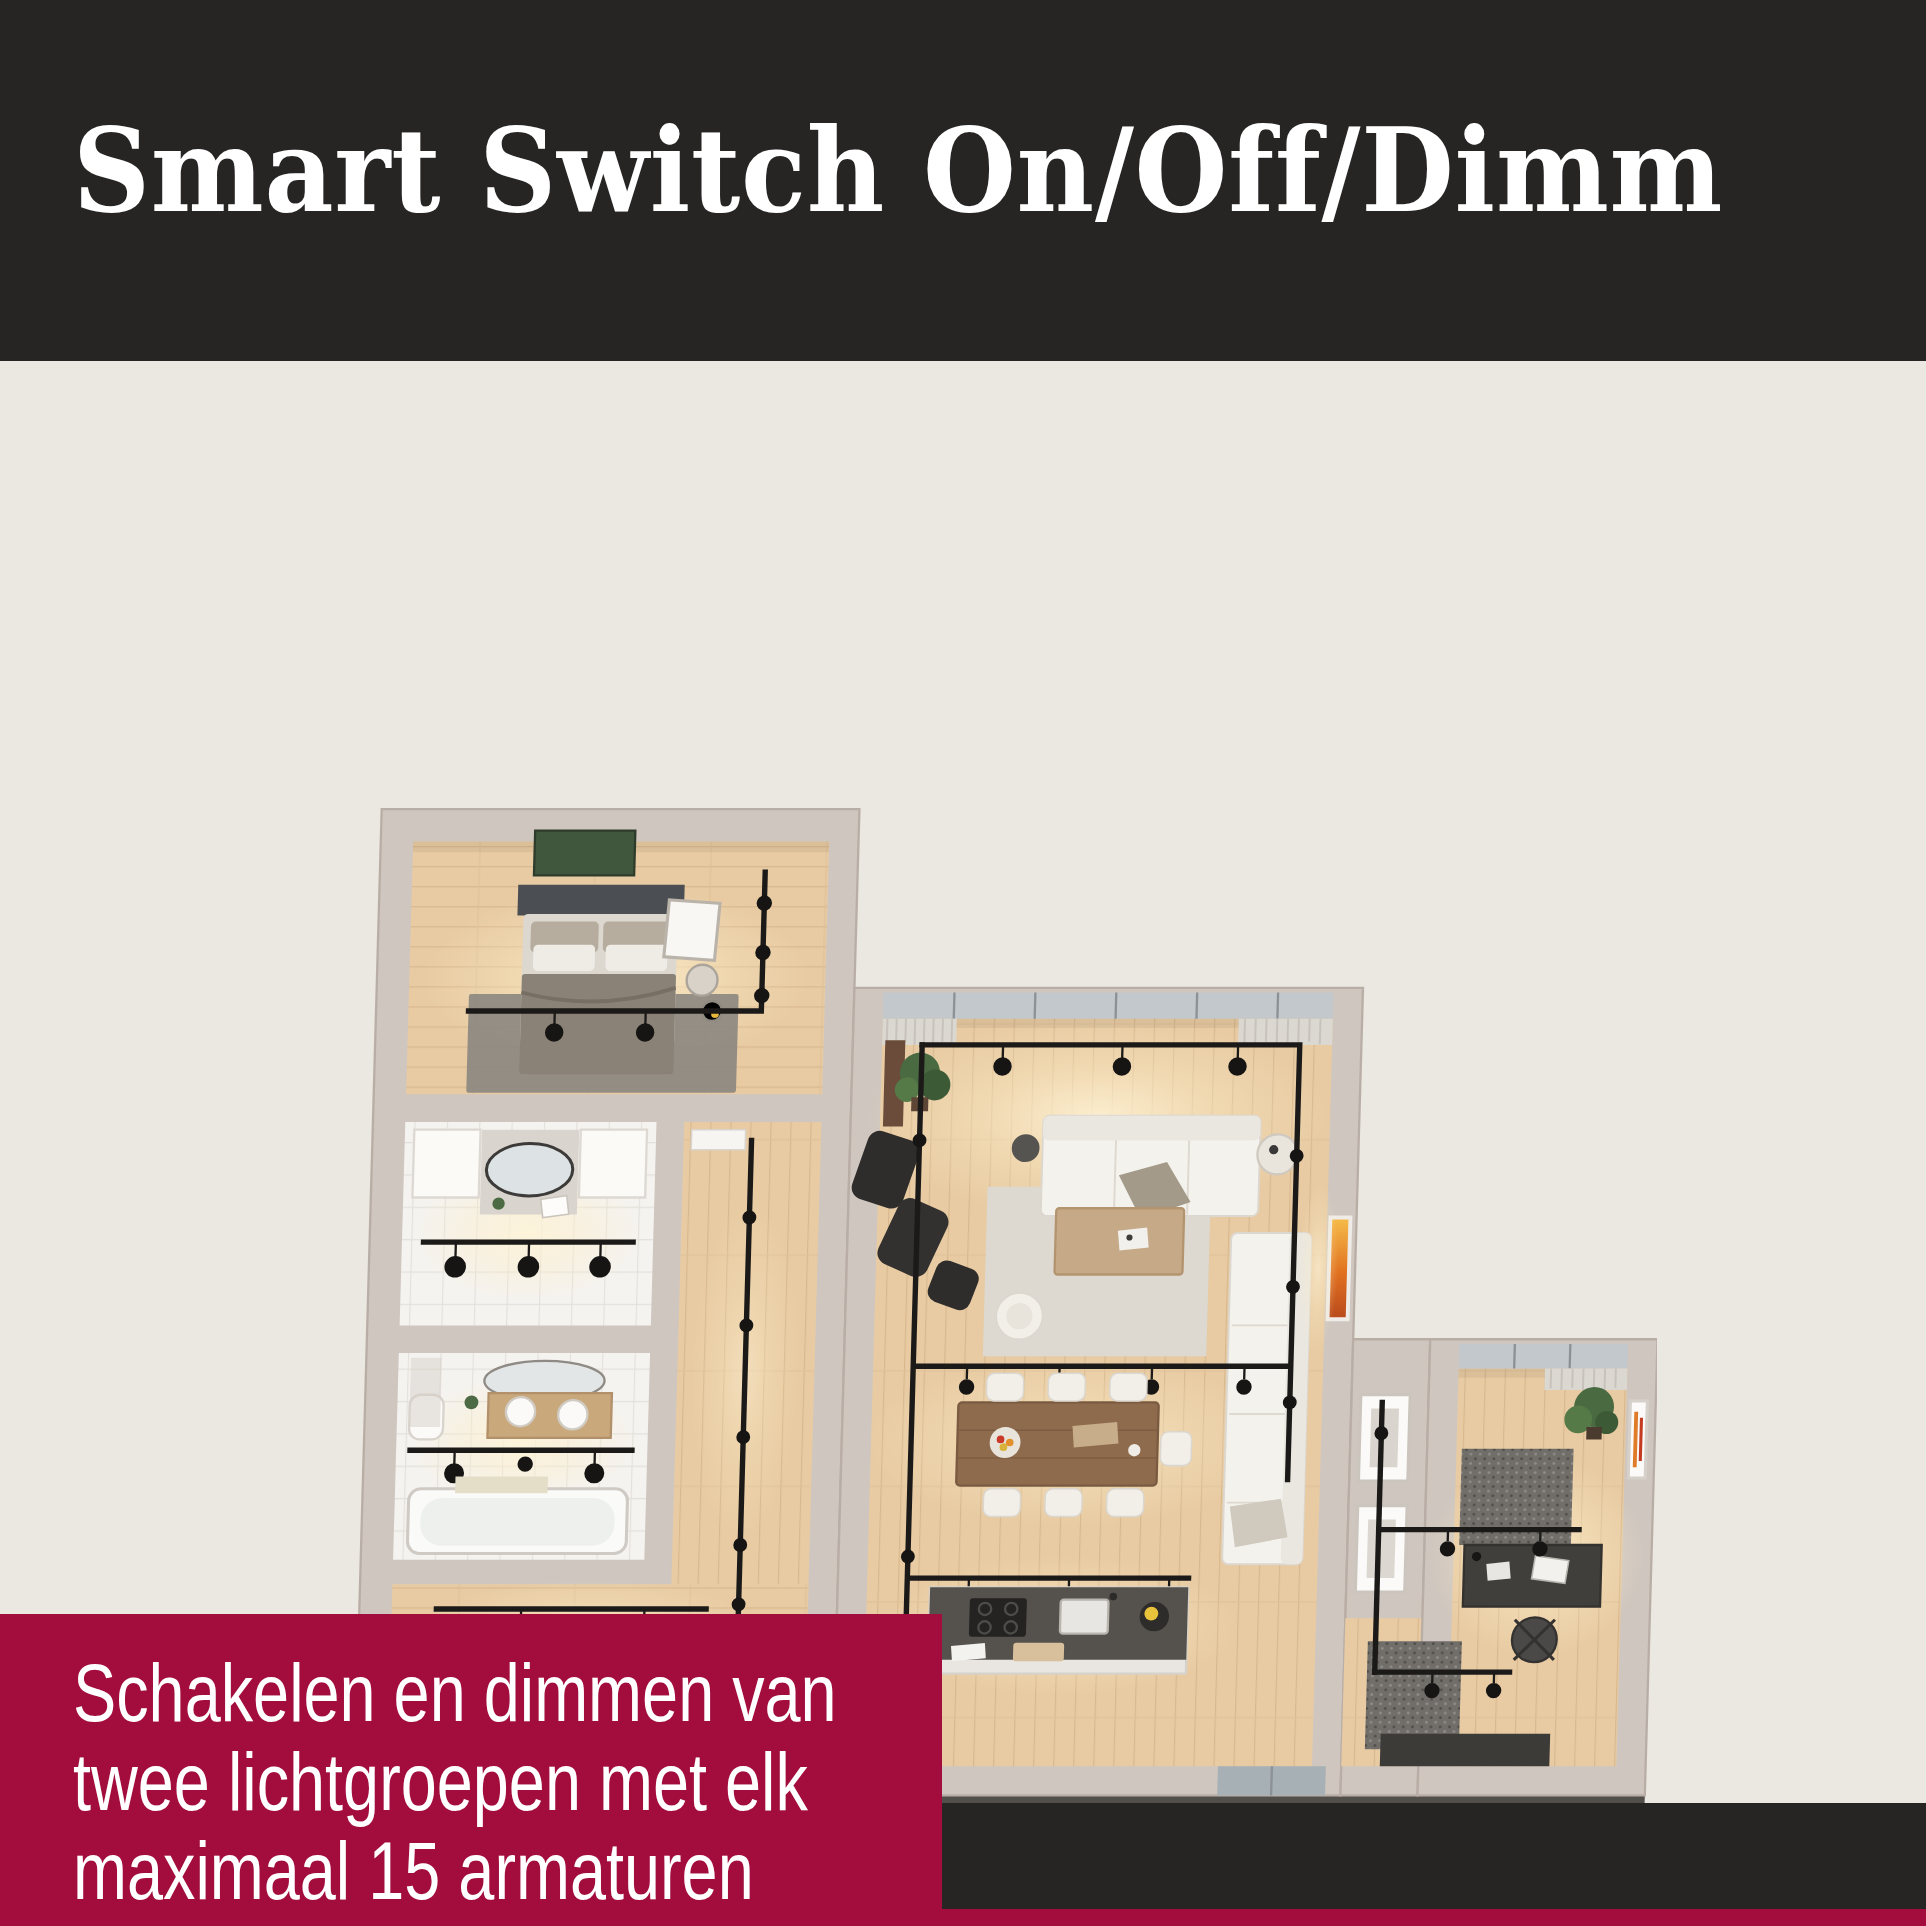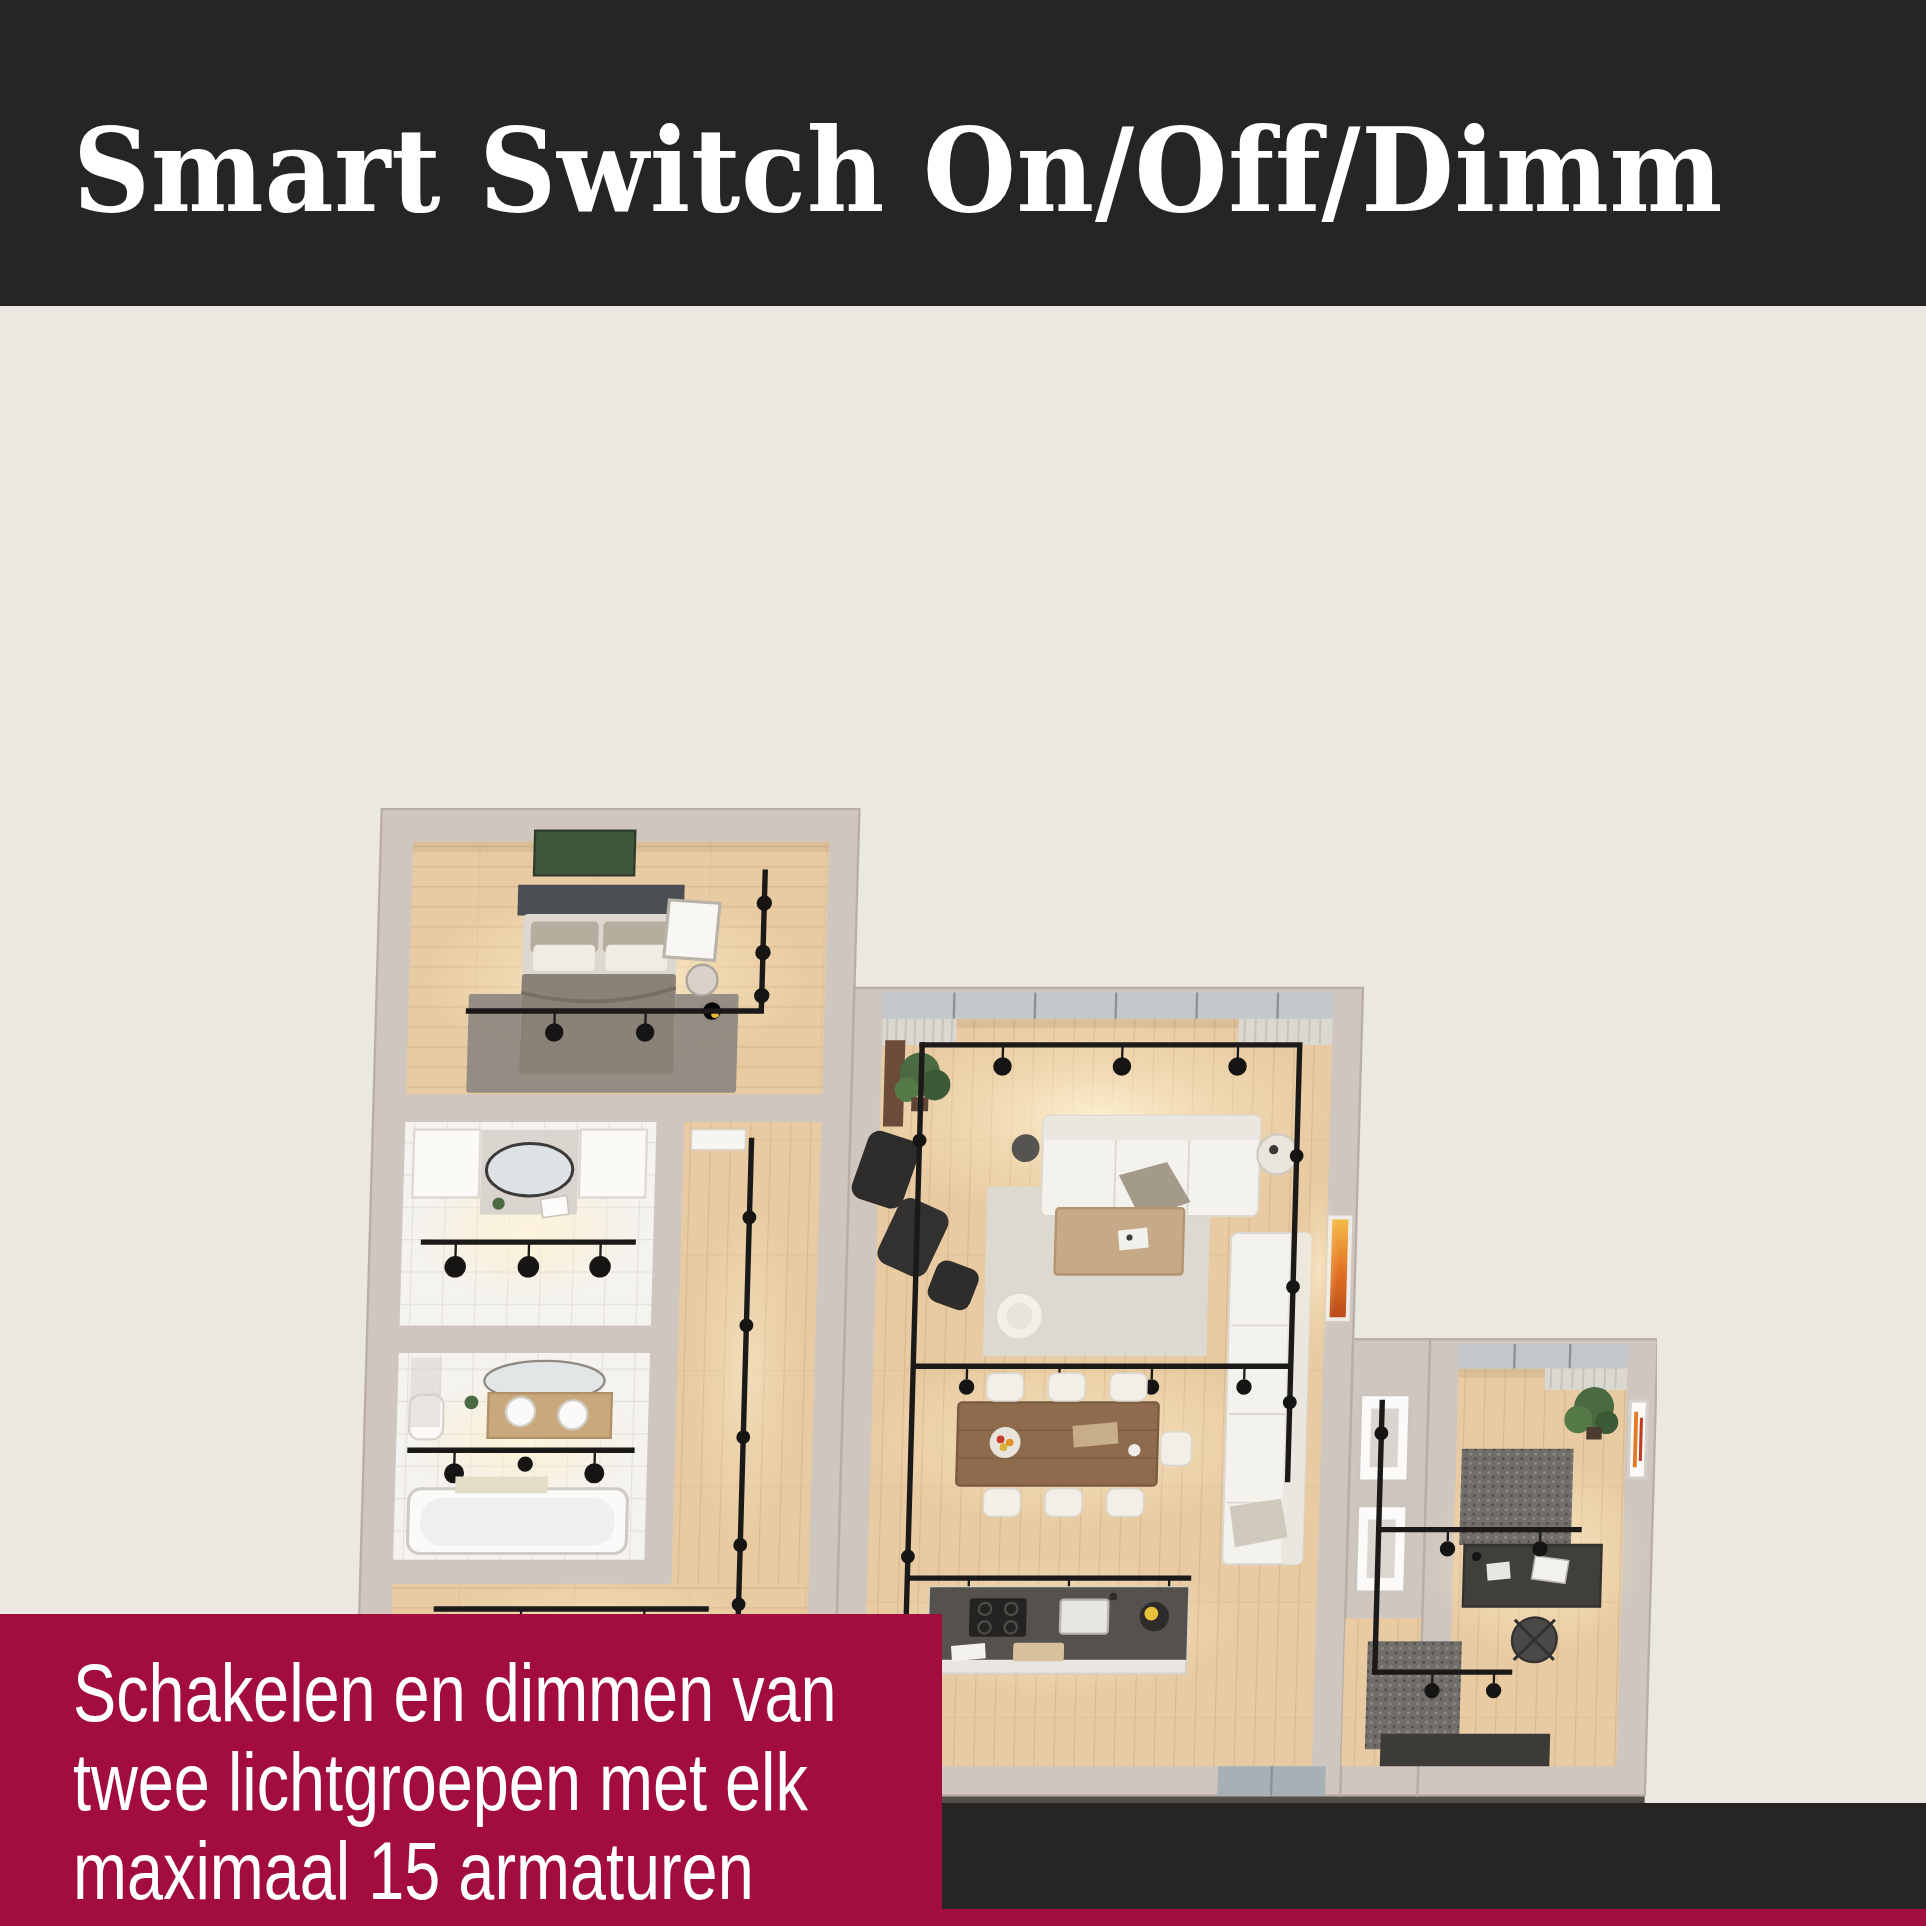--- a/index.html
+++ b/index.html
@@ -2,21 +2,21 @@
 <html style="--bg: #ebe7e1; --dark: #272424; --red: #a30d3e; --text-light: #ffffff;font-size:12.3px"><head>
 <meta charset="utf-8">
 <style>
   html,body{margin:0;padding:0;}
   body{
     width:1926px;height:1926px;position:relative;overflow:hidden;
     background:var(--bg,#ebe7e1);
     font-family:"Liberation Sans", sans-serif;
   }
   .header{
-    position:absolute;left:0;top:0;width:1926px;height:306px;
+    position:absolute;left:0;top:0;width:1926px;height:361px;
     background:var(--dark,#272424);
   }
   .header h1{
     position:absolute;left:73px;top:112px;margin:0;
     font-family:"DejaVu Serif","Liberation Serif",serif;
     font-weight:bold;font-size:116px;line-height:116px;
     color:var(--text-light,#ffffff);
     transform:scaleX(0.92);transform-origin:left top;
     white-space:nowrap;letter-spacing:0.8px;
   }

